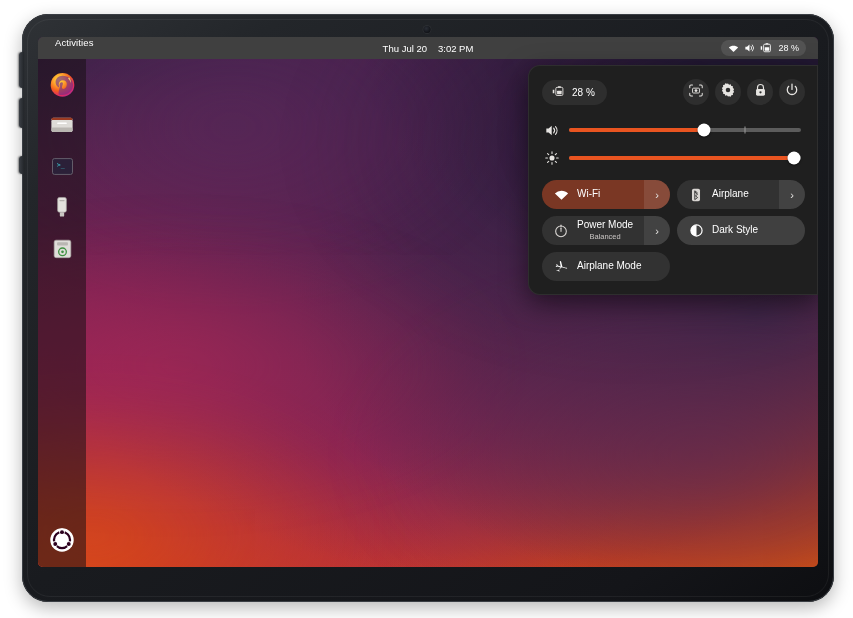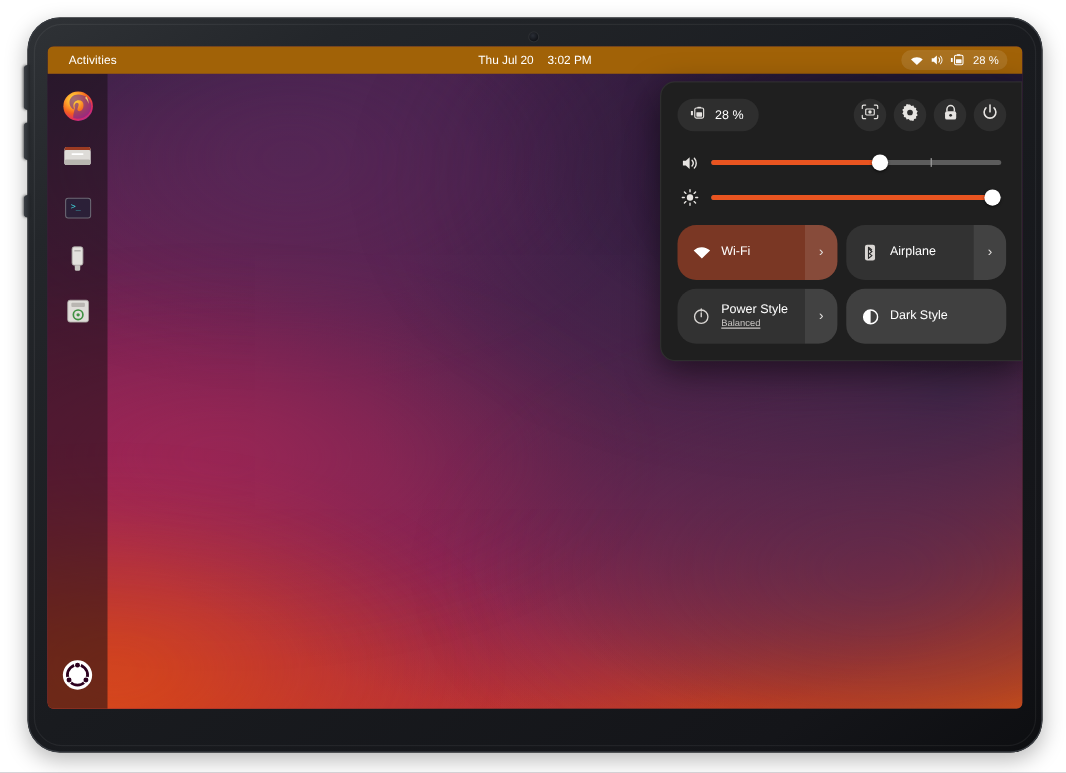--- a/index.html
+++ b/index.html
@@ -72,22 +72,22 @@
   .b4{ left:-30%; top:66%; width:74%; height:56%; border-radius:50%;
        background:radial-gradient(closest-side,#ea5a0c,rgba(234,90,12,0)); }
   .b5{ left:40%; top:44%; width:90%; height:70%; border-radius:50%;
        background:radial-gradient(closest-side,#5d2a55,rgba(93,42,85,0)); }
   .b6{ left:62%; top:-6%; width:60%; height:48%; border-radius:50%;
        background:radial-gradient(closest-side,#1d1730,rgba(29,23,48,0)); opacity:.85;}
 
   
   .topbar{
     position:absolute; left:0; top:0; width:100%; height:22px;
-    background:#a16207; color:#f2f1f0;
-    display:flex; align-items:center; z-index:40;
+    background:#404040; color:#f2f1f0;
+    display:flex; align-items:flex-start; z-index:40;
     font-size:9.5px;
   }
   .activities{ margin-left:17px; color:#ffffff; letter-spacing:.1px; cursor:pointer; }
   .clock{
     position:absolute; left:50%; top:0; transform:translateX(-50%);
     height:22px; display:flex; align-items:center; gap:11px;
     color:#ffffff; font-size:9.5px; white-space:nowrap;
   }
   .sysmenu{
     position:absolute; right:12px; top:3px; height:16px;
@@ -147,29 +147,29 @@
   .slider-knob{
     position:absolute; top:50%; width:13px; height:13px; border-radius:50%;
     background:#ffffff; transform:translate(-50%,-50%);
     box-shadow:0 1px 2px rgba(0,0,0,.6);
   }
   .slider-tick{ position:absolute; top:50%; width:1px; height:7px; background:#9a9a9a; transform:translate(-50%,-50%); }
 
   .qs-grid{ display:grid; grid-template-columns:1fr 1fr; gap:7px; margin-top:9px; }
   .tile{
     position:relative; display:flex; align-items:center;
-    height:44px; border-radius:15px;
-    background:#323232; cursor:pointer; overflow:hidden;
+    height:29px; border-radius:15px;
+    background:#323232; cursor:pointer; overflow:hidden;text-align:center;
   }
   .tile.active{ background:#7a3724; }
   .tile.solid-active{ background:#404040; }
   .tile-ico{ width:26px; display:flex; align-items:center; justify-content:center; margin-left:6px; flex:0 0 auto; }
   .tile-txt{ display:flex; flex-direction:column; justify-content:center; line-height:1.05; margin-left:3px; min-width:0; }
   .tile-label{ font-size:10px; color:#ffffff; white-space:nowrap; }
-  .tile-sub{ font-size:7.5px; color:#c9c5c3; margin-top:2px; white-space:nowrap;text-decoration:underline; }
+  .tile-sub{ font-size:7.5px; color:#c9c5c3; margin-top:2px; white-space:nowrap; }
   .tile-arrow{
     position:absolute; right:0; top:0; bottom:0; width:26px;
     display:flex; align-items:center; justify-content:center;
     background:rgba(255,255,255,.08);
     font-size:11px; color:#e4e2e0;
   }
   .tile.active .tile-arrow{ background:rgba(255,255,255,.10); }
 </style>
 </head>
 <body>
@@ -409,37 +409,47 @@
 
         <div class="tile">
           <span class="tile-ico">
             <svg width="14" height="14" viewBox="0 0 16 16">
               <circle cx="8" cy="8.4" r="6.1" fill="none" stroke="#d9d6d3" stroke-width="1.25"></circle>
               <path d="M8 8.4V4.9" stroke="#d9d6d3" stroke-width="1.25" stroke-linecap="round"></path>
               <path d="M8 1.3v2" stroke="#d9d6d3" stroke-width="1.25" stroke-linecap="round"></path>
             </svg>
           </span>
           <span class="tile-txt">
-            <span class="tile-label">Power Style</span>
+            <span class="tile-label">Power Mode</span>
             <span class="tile-sub">Balanced</span>
           </span>
           <span class="tile-arrow">›</span>
         </div>
 
 
         <div class="tile solid-active">
           <span class="tile-ico">
             <svg width="13" height="13" viewBox="0 0 14 14">
               <circle cx="7" cy="7" r="6" fill="none" stroke="#ffffff" stroke-width="1.3"></circle>
               <path d="M7 1a6 6 0 0 0 0 12z" fill="#ffffff"></path>
             </svg>
           </span>
           <span class="tile-txt">
             <span class="tile-label">Dark Style</span>
           </span>
         </div>
 
+        <div class="tile">
+          <span class="tile-ico">
+            <svg width="14" height="14" viewBox="0 0 16 16">
+              <path d="M14.6 9.1 9.6 7.6 8.2 2.1c-.15-.6-.6-1-1.05-.9-.4.1-.6.55-.45 1.15l.95 5.05-3.4-1-.6-1.5-1-.3.45 2-1.35 1.15.95.3 1.4-.7 3.45 1.1-2.8 3.3-1.55.1-.3.85 1.75-.55 1.3 1.25.35-.85-.7-1.35 3.3-2.95 4.9 1.55c.6.2 1.1 0 1.25-.45.1-.45-.2-.85-.8-1.05z" fill="#ffffff"></path>
+            </svg>
+          </span>
+          <span class="tile-txt">
+            <span class="tile-label">Airplane Mode</span>
+          </span>
+        </div>
 
       </div>
     </div>
 
   </div>
 </div>
 
 </body></html>

